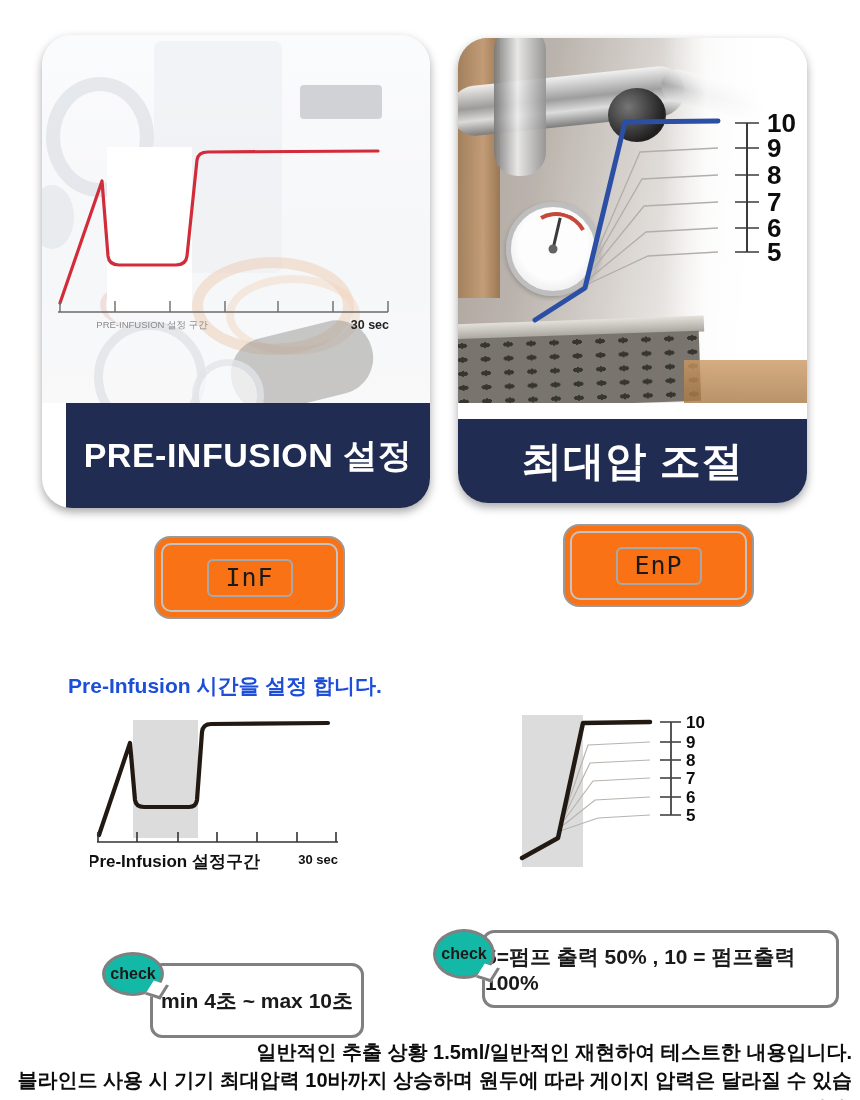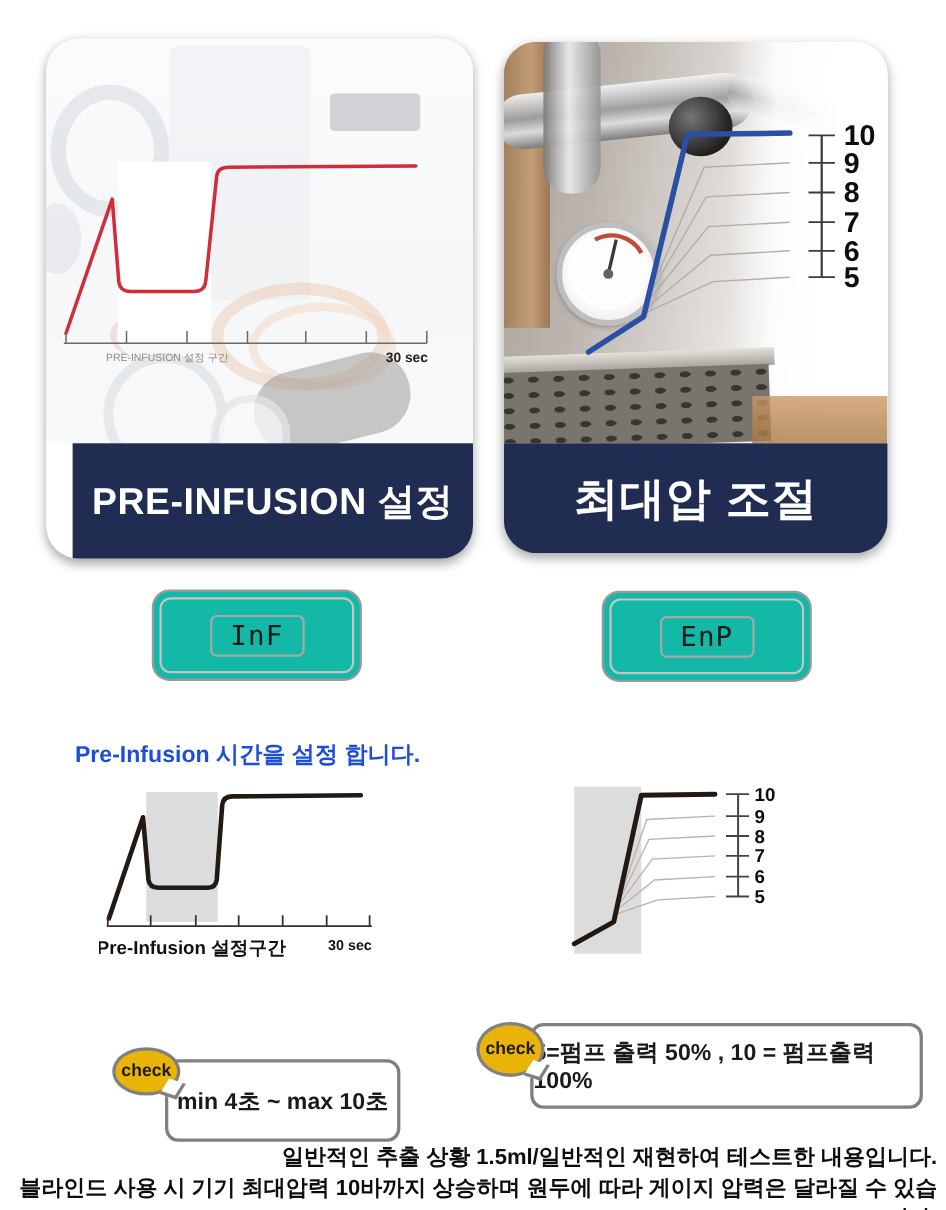--- a/index.html
+++ b/index.html
@@ -8,21 +8,21 @@
 
   
   .card{position:absolute;border-radius:30px;overflow:hidden;background:#fff;
         box-shadow:0 4px 10px rgba(0,0,0,.35);}
   .card-left{left:42px;top:35px;width:388px;height:473px;}
   .card-right{left:458px;top:38px;width:349px;height:465px;}
 
   .band{position:absolute;left:0;right:0;bottom:0;background:#202c52;display:flex;
         align-items:center;justify-content:center;color:#fff;font-weight:bold;}
   .band-left{height:105px;font-size:34px;letter-spacing:.5px;margin-left:24px;}
-  .band-right{height:100px;font-size:41px;letter-spacing:1px;}
+  .band-right{height:84px;font-size:41px;letter-spacing:1px;}
 
   
   .photo-l{position:absolute;left:0;top:0;right:0;height:368px;overflow:hidden;
            background:linear-gradient(180deg,#f7f8fa 0%,#eef0f3 60%,#f3f4f6 100%);}
   .photo-l .ring{position:absolute;left:4px;top:42px;width:80px;height:92px;border:14px solid #8792a1;
                  border-radius:50%;opacity:.32;}
   .photo-l .knob2{position:absolute;left:-12px;top:150px;width:44px;height:64px;background:#9aa3ae;
                  border-radius:50%;opacity:.28;}
   .photo-l .body{position:absolute;left:112px;top:6px;width:128px;height:232px;background:#dde2e8;
                  border-radius:8px;opacity:.65;}
@@ -72,35 +72,35 @@
            transform:rotate(-2deg);
            background-image:radial-gradient(ellipse 6px 3px at 11px 7px,#26241f 85%,rgba(0,0,0,0) 86%);
            background-size:23px 14px;}
   .photo-r .wood{position:absolute;left:226px;top:322px;width:123px;height:44px;
            background:linear-gradient(180deg,#c89057,#a06c34);opacity:.8;}
   .photo-r::after{content:'';position:absolute;inset:0;background:rgba(255,255,255,.08);}
 
   .graph-svg{position:absolute;left:0;top:0;}
 
   
-  .disp-btn{position:absolute;width:187px;height:79px;border:2px solid #9a9a9a;border-radius:16px;background:#14b8a6;}
+  .disp-btn{position:absolute;width:187px;height:79px;border:2px solid #9a9a9a;border-radius:16px;background:#f97316;margin-left:16px;}
   .disp-inner{position:absolute;inset:5px;border:2px solid #c4c4c4;border-radius:10px;}
   .disp-screen{position:absolute;left:50%;top:50%;transform:translate(-50%,-50%);width:82px;height:34px;
        border:2px solid #a8a8a8;border-radius:6px;display:flex;align-items:center;justify-content:center;
        font-family:"DejaVu Sans Mono","Liberation Mono",monospace;font-size:25px;color:#1a1a1a;letter-spacing:1px;}
 
   
   .desc{position:absolute;text-align:center;font-size:21px;font-weight:bold;color:#1d4ed8;}
   .desc-left{left:42px;width:366px;top:672px;}
   .desc-right{left:458px;width:349px;top:664px;}
 
   
   .check-rect{position:absolute;background:#fff;border:3px solid #808080;border-radius:12px;
        display:flex;align-items:center;justify-content:center;font-weight:bold;font-size:21px;color:#1a1a1a;z-index:1;}
-  .check-tag{position:absolute;background:#eab308;border:3px solid #808080;border-radius:50%;
+  .check-tag{position:absolute;background:#14b8a6;border:3px solid #808080;border-radius:50%;
        display:flex;align-items:center;justify-content:center;font-weight:bold;font-size:16px;color:#1a1a1a;z-index:3;}
   .check-tail{position:absolute;right:-4px;bottom:-5px;width:13px;height:13px;background:#fff;
        border-bottom:3px solid #808080;border-right:3px solid #808080;transform:rotate(18deg) skew(-14deg);z-index:2;}
 
   
   .footer{position:absolute;left:0;right:8px;top:1038px;text-align:right;font-size:20px;font-weight:bold;
        color:#0d0d0d;line-height:28px;}
 </style>
 </head>
 <body>
@@ -193,21 +193,21 @@
       <span>최대압 조절</span>
     </div>
   </div>
 
   <div class="disp-btn" style="left:138px;top:536px;">
     <div class="disp-inner"></div>
     <div class="disp-screen">
       <span>InF</span>
     </div>
   </div>
-  <div class="disp-btn" style="left:547px;top:537px;">
+  <div class="disp-btn" style="left:547px;top:524px;">
     <div class="disp-inner"></div>
     <div class="disp-screen">
       <span>EnP</span>
     </div>
   </div>
 
   <div class="desc desc-left">Pre-Infusion 시간을 설정 합니다.</div>
 
   <svg style="position:absolute;left:90px;top:705px;" width="260" height="175" viewBox="0 0 260 175">
     <rect x="43" y="15" width="65" height="118" fill="#dcdcdc"></rect>

